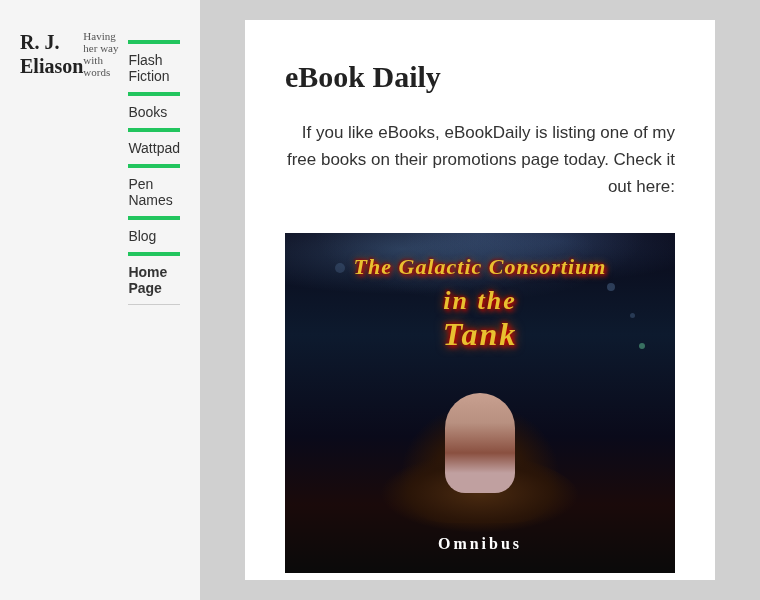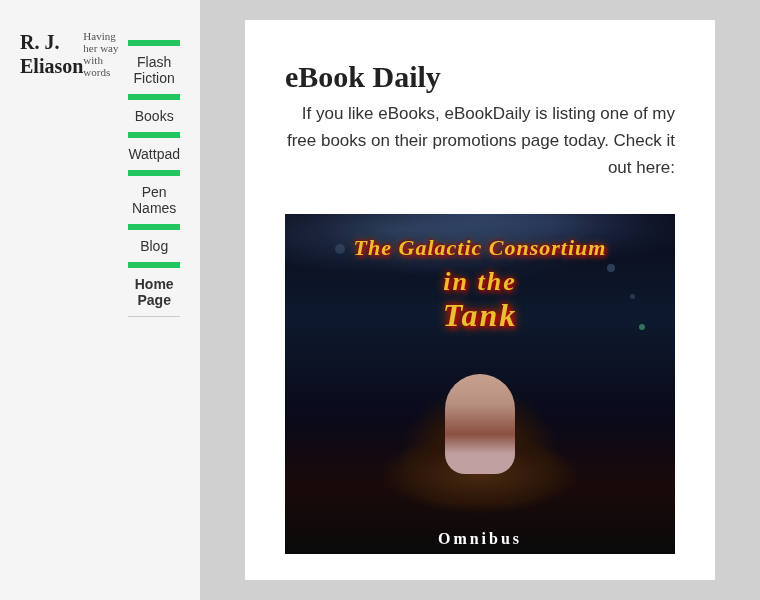--- a/index.html
+++ b/index.html
@@ -35,22 +35,21 @@
       color: #555;
       margin-bottom: 30px;
     }
 
     .nav-list {
       list-style: none;
       margin-top: 10px;
     }
 
     .nav-list li {
-      border-top: 6px solid #22c55e;
-      text-align: center;
+      border-top: 4px solid #22c55e;
     }
 
     .nav-list li:last-child {
       border-bottom: 1px solid #ccc;
       font-weight: bold;
     }
 
     .nav-list li a {
       display: block;
       padding: 8px 0;
@@ -74,21 +73,21 @@
       width: 100%;
       max-width: 470px;
       padding: 40px 40px 0 40px;
       min-height: 560px;
     }
 
     .page-title {
       font-size: 30px;
       font-weight: bold;
       color: #222;
-      margin-bottom: 6px;
+      margin-bottom: 25px;
       font-family: Georgia, serif;
     }
 
     .intro-text {
       font-size: 17px;
       color: #333;
       line-height: 1.6;
       margin-bottom: 32px;
       font-family: Arial, Helvetica, sans-serif;
       text-align: right;
@@ -218,21 +217,21 @@
       bottom: 50px;
       left: 65px;
       width: 70px;
       height: 100px;
       background: linear-gradient(180deg, #c8a090 0%, #b89080 30%, #8a5040 60%, #c0a0a0 80%);
       border-radius: 35px 35px 20px 20px;
     }
 
     .omnibus-text {
       position: absolute;
-      bottom: 6px;
+      bottom: 20px;
       left: 50%;
       transform: translateX(-50%);
       font-family: 'Georgia', serif;
       font-size: 16px;
       font-weight: bold;
       color: #fff;
       text-align: center;
       white-space: nowrap;
       letter-spacing: 3px;
       z-index: 3;

